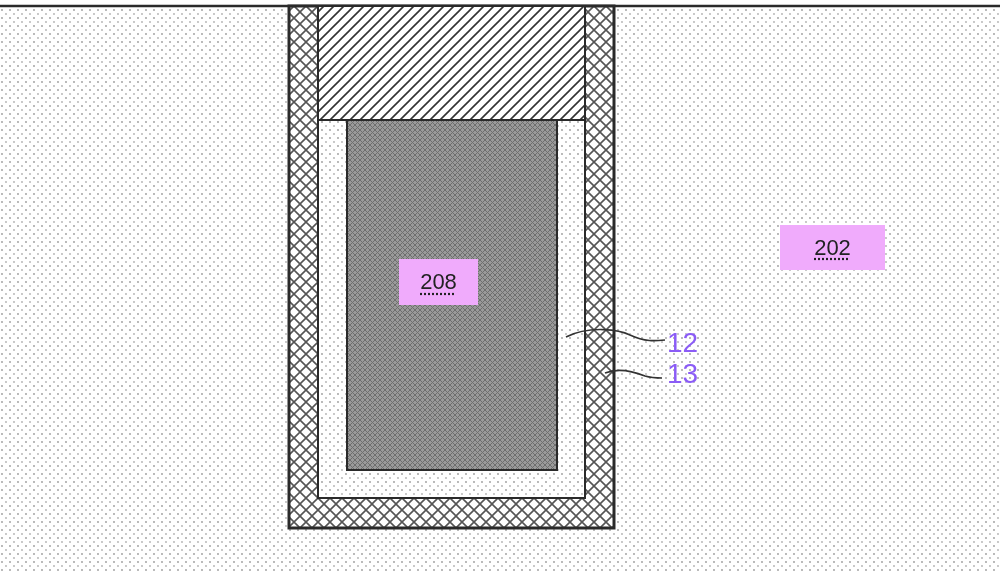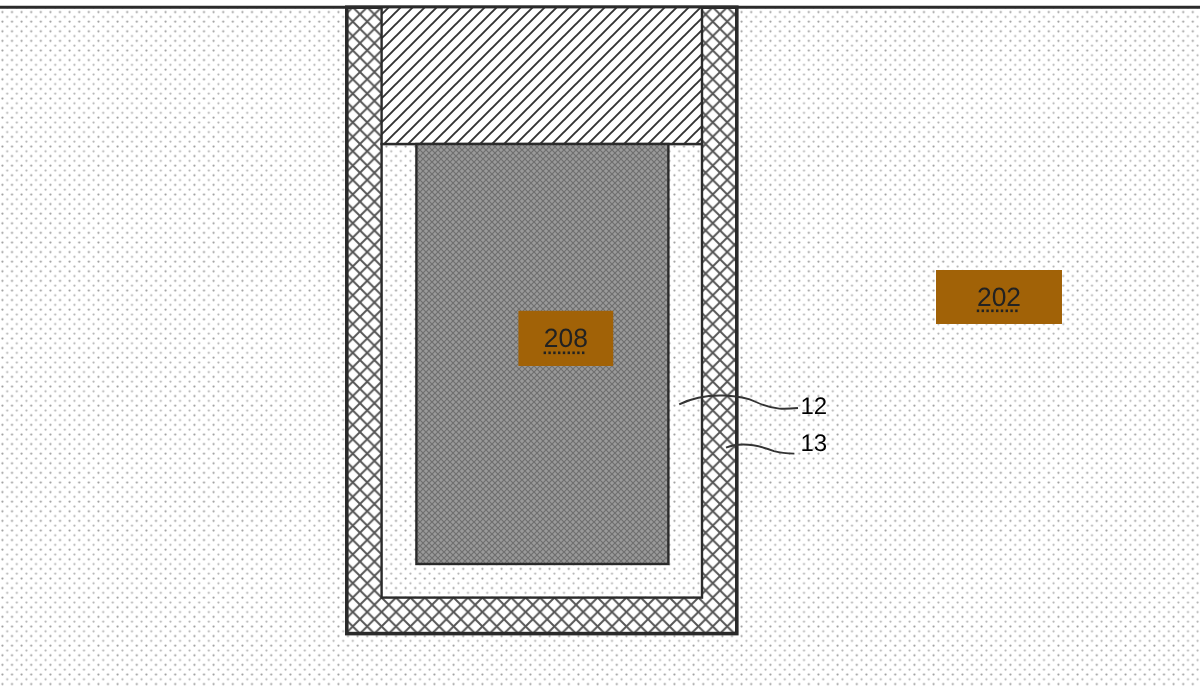--- a/index.html
+++ b/index.html
@@ -1,22 +1,22 @@
 <!DOCTYPE html>
 <html><head>
 <meta charset="utf-8">
 <style>
   html, body { margin: 0; padding: 0; background: #ffffff; }
   body { width: 1000px; height: 572px; overflow: hidden; position: relative; font-family: "Liberation Sans", sans-serif; }
   .canvas { position: absolute; left: 0; top: 0; width: 1000px; height: 572px; }
   .label {
-    position: absolute; background: #a16207; display: flex; align-items: center; justify-content: center;
+    position: absolute; background: #f0abfc; display: flex; align-items: center; justify-content: center;
     font-size: 22px; color: #222; text-decoration: underline; text-decoration-style: dotted; text-underline-offset: 4px;
   }
-  .callout-text { position: absolute; font-size: 20px; color: #000000; line-height: 1; }
+  .callout-text { position: absolute; font-size: 28px; color: #8b5cf6; line-height: 1; }
 </style>
 </head>
 <body>
 
 <svg class="canvas" viewBox="0 0 1000 572" width="1000" height="572" xmlns="http://www.w3.org/2000/svg">
   <defs>
     <pattern id="dots" width="8" height="8" patternUnits="userSpaceOnUse">
       <rect width="8" height="8" fill="#ffffff"></rect>
       <circle cx="2" cy="2" r="0.9" fill="#9a9a9a"></circle>
       <circle cx="6" cy="6" r="0.9" fill="#b0b0b0"></circle>
@@ -43,16 +43,16 @@
   <rect x="318" y="120" width="267" height="378" fill="url(#dots)" stroke="#2a2a2a" stroke-width="2"></rect>
 
   <rect x="318" y="6" width="267" height="114" fill="url(#diag)" stroke="#2a2a2a" stroke-width="2"></rect>
 
   <rect x="347" y="120" width="210" height="350" fill="url(#densecross)" stroke="#2a2a2a" stroke-width="2"></rect>
 
   <path d="M566,337 C590,325 620,330 630,335 C645,342 655,341 665,340" fill="none" stroke="#333" stroke-width="1.6"></path>
   <path d="M605,373 C620,367 635,372 645,376 C652,378 656,378 662,378" fill="none" stroke="#333" stroke-width="1.6"></path>
 </svg>
 
-<div class="label" style="left:432px; top:259px; width:79px; height:46px;">208</div>
+<div class="label" style="left:399px; top:259px; width:79px; height:46px;">208</div>
 <div class="label" style="left:780px; top:225px; width:105px; height:45px;">202</div>
 <div class="callout-text" style="left:667px; top:329px;">12</div>
 <div class="callout-text" style="left:667px; top:360px;">13</div>
 
 </body></html>

